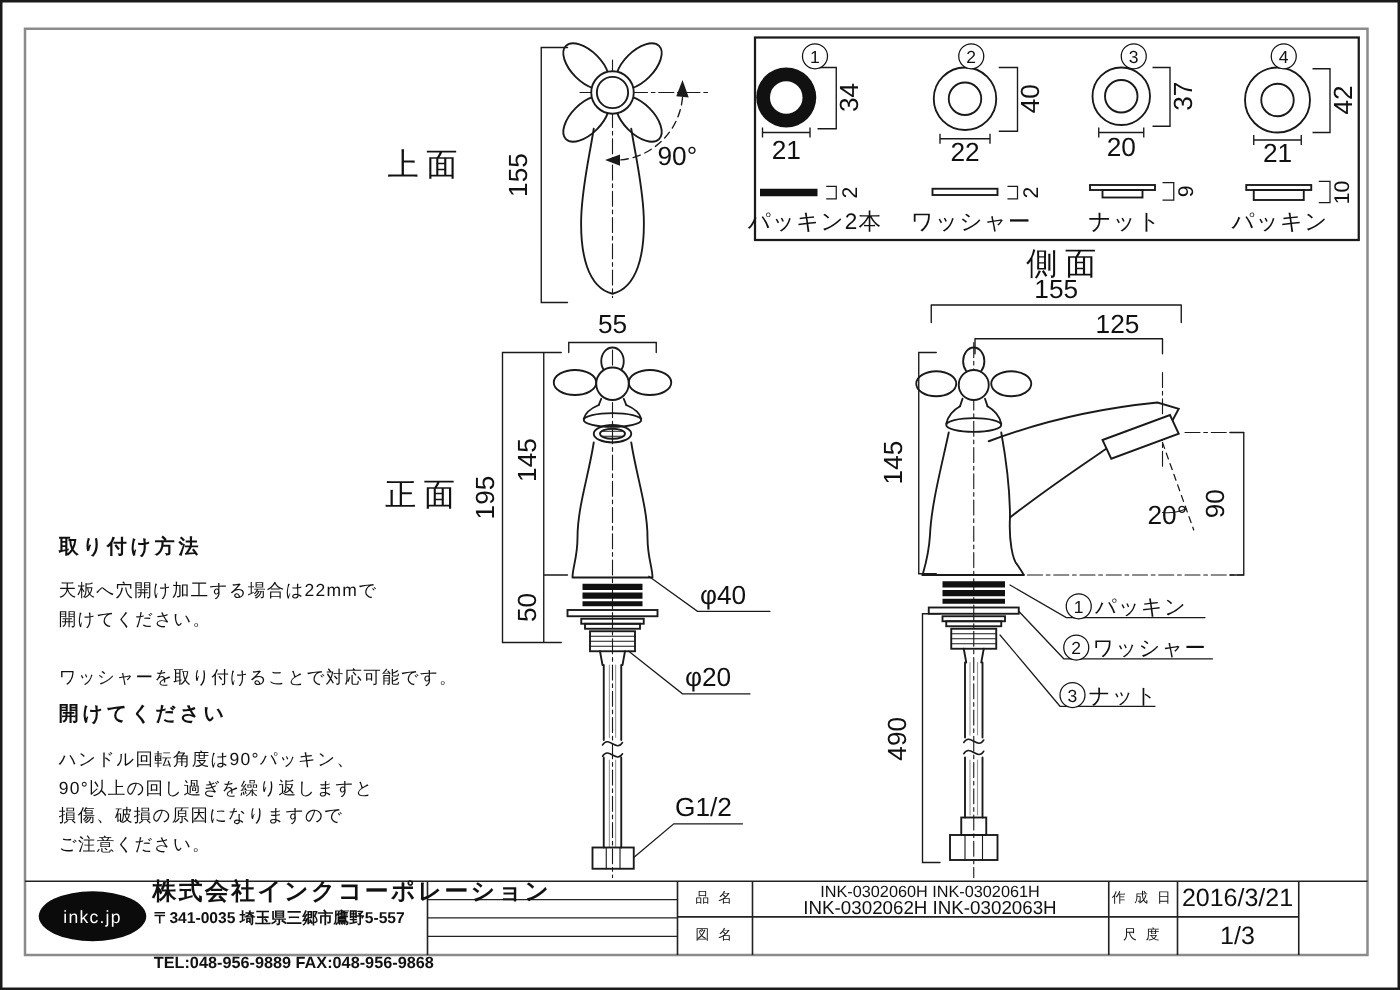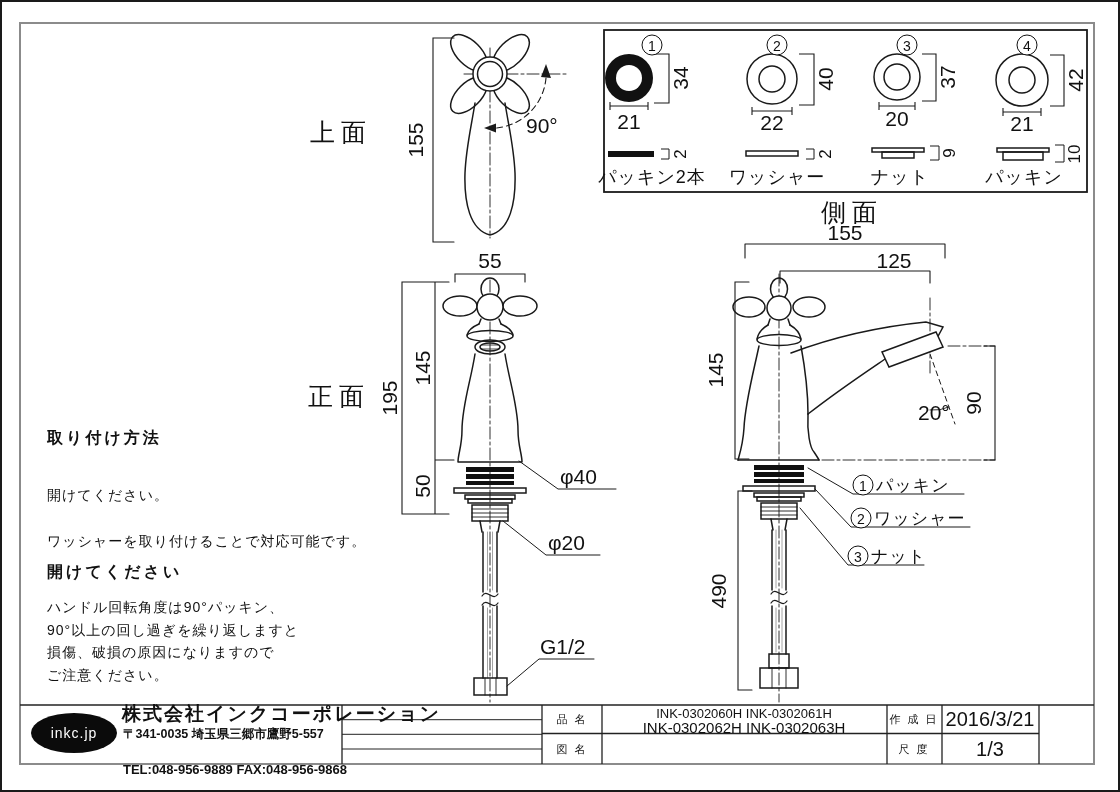--- a/index.html
+++ b/index.html
@@ -206,20 +206,21 @@
   <span class="rot" style="left:947px;top:151px;font-size:17px;">9</span>
   <span class="c plabel" style="left:898px;top:175px;">ナット</span>
 
   <span class="cnum" style="left:1025px;top:43px;">4</span>
   <span class="rot dim" style="left:1073px;top:78px;">42</span>
   <span class="c dim" style="left:1020px;top:121px;">21</span>
   <span class="rot" style="left:1072px;top:152px;font-size:17px;">10</span>
   <span class="c plabel" style="left:1022px;top:175px;">パッキン</span>
 
   <span class="t note-h" style="left:45px;top:428px;">取り付け方法</span>
+  <span class="t note-l" style="left:45px;top:463px;">天板へ穴開け加工する場合は22mmで</span>
   <span class="t note-l" style="left:45px;top:486px;">開けてください。</span>
   <span class="t note-l" style="left:45px;top:532px;">ワッシャーを取り付けることで対応可能です。</span>
   <span class="t note-h" style="left:45px;top:562px;">開けてください</span>
   <span class="t note-l" style="left:45px;top:598px;">ハンドル回転角度は90°パッキン、</span>
   <span class="t note-l" style="left:45px;top:621px;">90°以上の回し過ぎを繰り返しますと</span>
   <span class="t note-l" style="left:45px;top:643px;">損傷、破損の原因になりますので</span>
   <span class="t note-l" style="left:45px;top:666px;">ご注意ください。</span>
 
   <span class="c" style="left:72px;top:731px;color:#fff;font-size:14px;letter-spacing:1px;">inkc.jp</span>
   <span class="t" style="left:120px;top:702px;font-size:19px;font-weight:bold;letter-spacing:2px;">株式会社インクコーポレーション</span>

